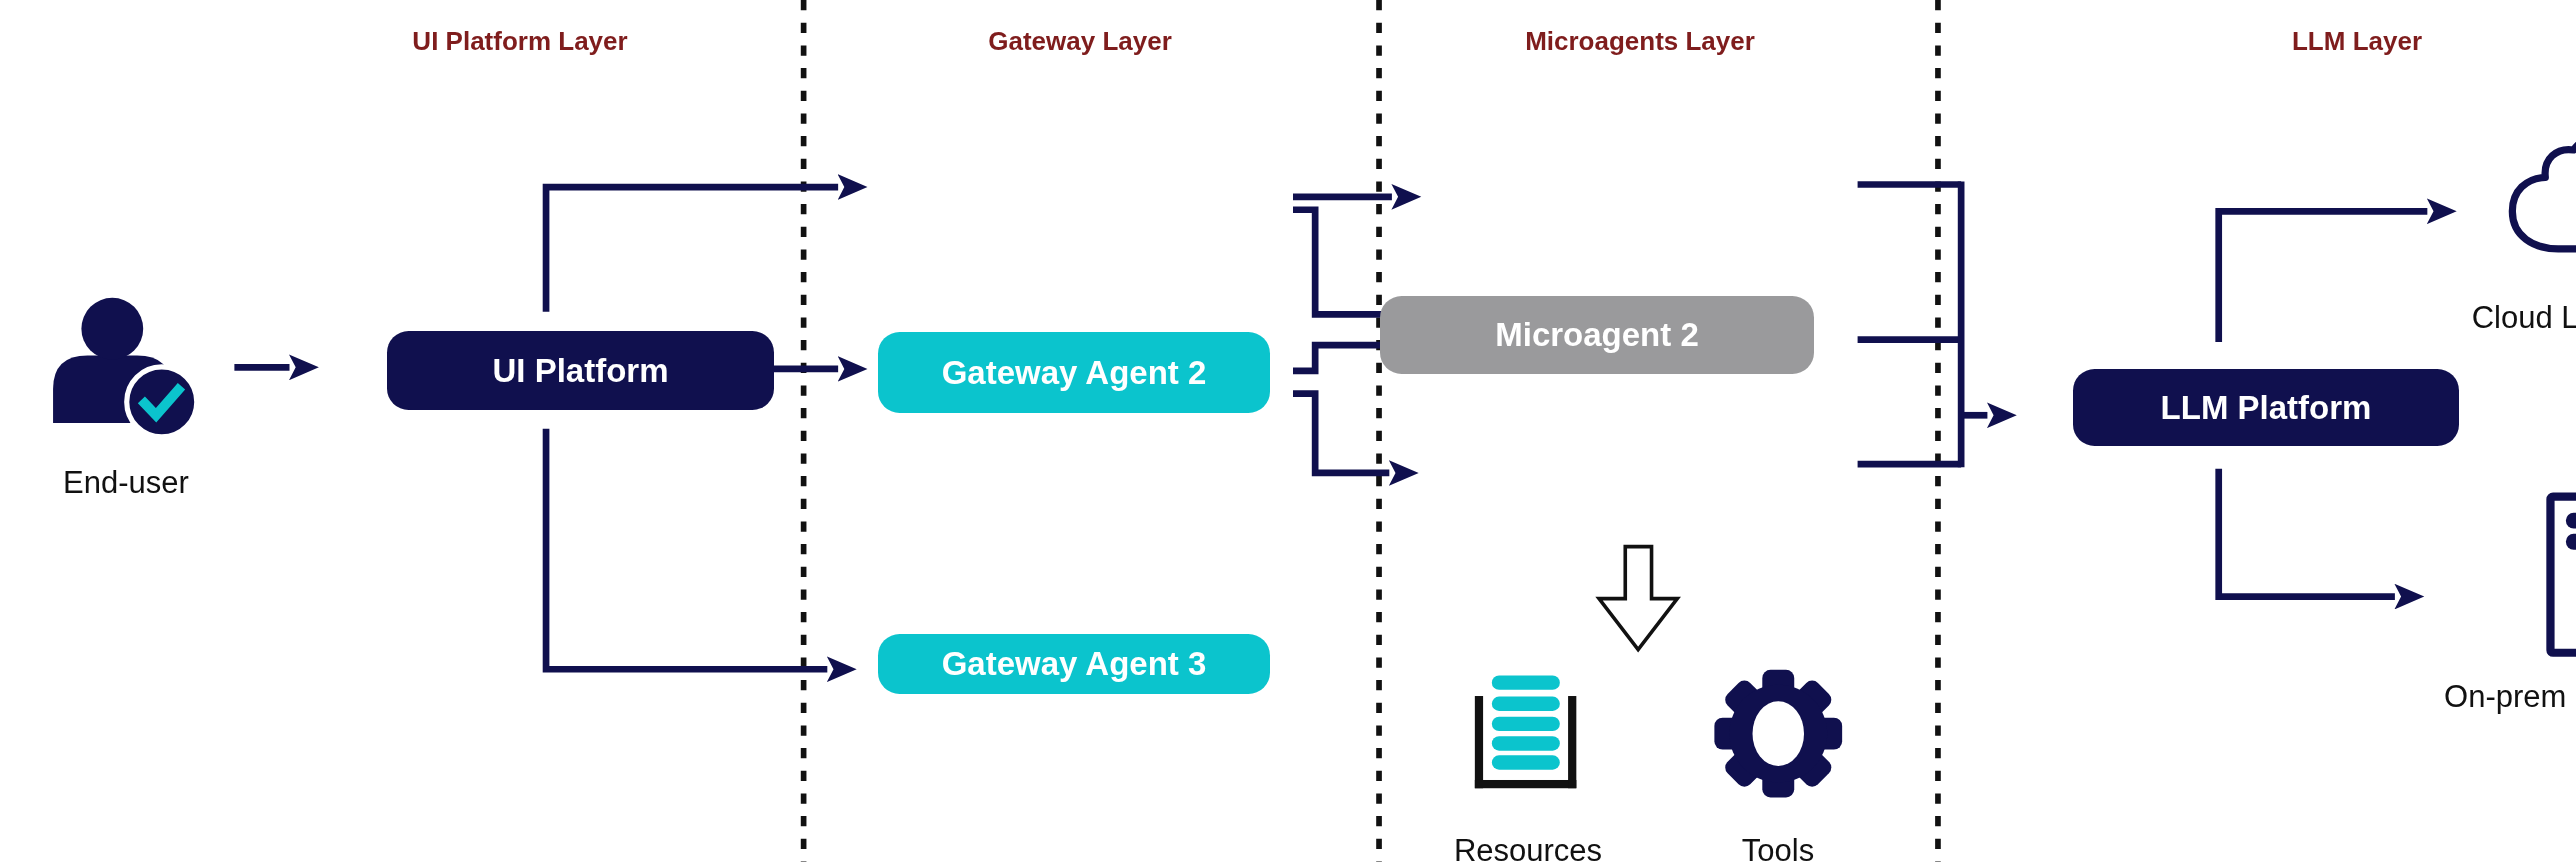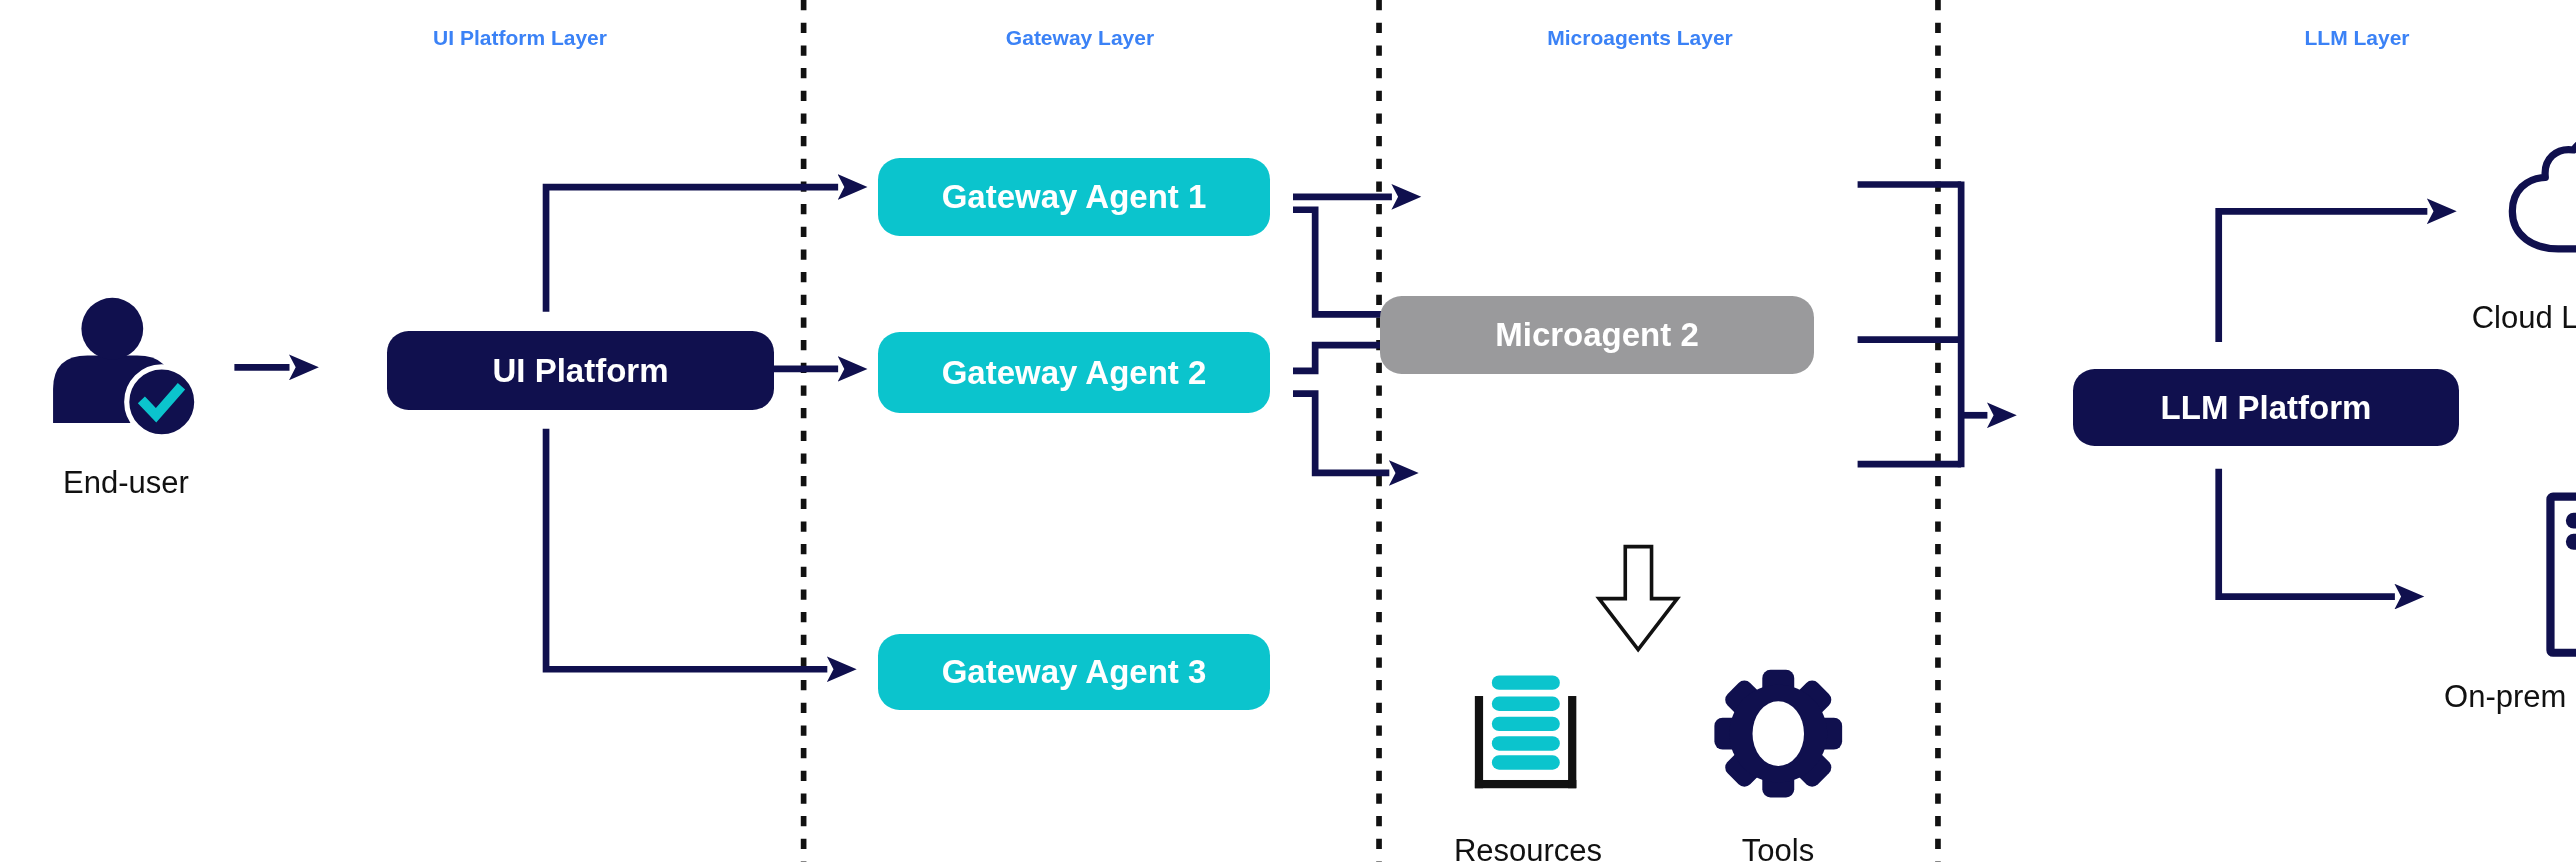--- a/index.html
+++ b/index.html
@@ -7,21 +7,21 @@
     position:relative;
     width:2756px;height:863px;
     background:#ffffff;
     font-family:"Liberation Sans",sans-serif;
     overflow:hidden;
   }
   .layer-svg{position:absolute;left:0;top:0;}
   .hdr{
     position:absolute;
     transform:translateX(-50%);
-    font-size:21px;font-weight:bold;color:#3b82f6;
+    font-size:26px;font-weight:bold;color:#7f1d1d;
     white-space:nowrap;
   }
   .box{
     position:absolute;
     display:flex;align-items:center;justify-content:center;
     color:#ffffff;font-weight:bold;font-size:33px;
     border-radius:21.6px;white-space:nowrap;
   }
   .navy{background:#10104e;margin-left:45px;}
   .cyan{background:#0bc4cd;}
@@ -116,23 +116,22 @@
       <rect x="4981" y="1036" width="134" height="31" rx="15" fill="#10104e"></rect>
     </g>
   </svg>
 
   <div class="hdr" style="left:520px;top:26px;">UI Platform Layer</div>
   <div class="hdr" style="left:1080px;top:26px;">Gateway Layer</div>
   <div class="hdr" style="left:1640px;top:26px;">Microagents Layer</div>
   <div class="hdr" style="left:2357px;top:26px;">LLM Layer</div>
 
   <div class="box navy" style="left:342px;top:331px;width:387px;height:79px;">UI Platform</div>
-  <div class="box cyan" style="left:878px;top:158px;width:392px;height:78px;">Gateway Agent 1</div>
   <div class="box cyan" style="left:878px;top:332px;width:392px;height:81px;">Gateway Agent 2</div>
-  <div class="box cyan" style="left:878px;top:634px;width:392px;height:76px;">Gateway Agent 3</div>
+  <div class="box cyan" style="left:878px;top:634px;width:392px;height:60px;">Gateway Agent 3</div>
   <div class="box gray" style="left:1380px;top:296px;width:434px;height:78px;">Microagent 2</div>
   <div class="box navy" style="left:2028px;top:369px;width:386px;height:77px;">LLM Platform</div>
 
   <div class="cap" style="left:126px;top:465px;text-align:center;">End-user</div>
   <div class="cap" style="left:2607px;top:300px;">Cloud LLM provider</div>
   <div class="cap" style="left:2600px;top:679px;">On-prem LLM provider</div>
   <div class="cap" style="left:1528px;top:833px;">Resources</div>
   <div class="cap" style="left:1778px;top:833px;">Tools</div>
 
 </div>

